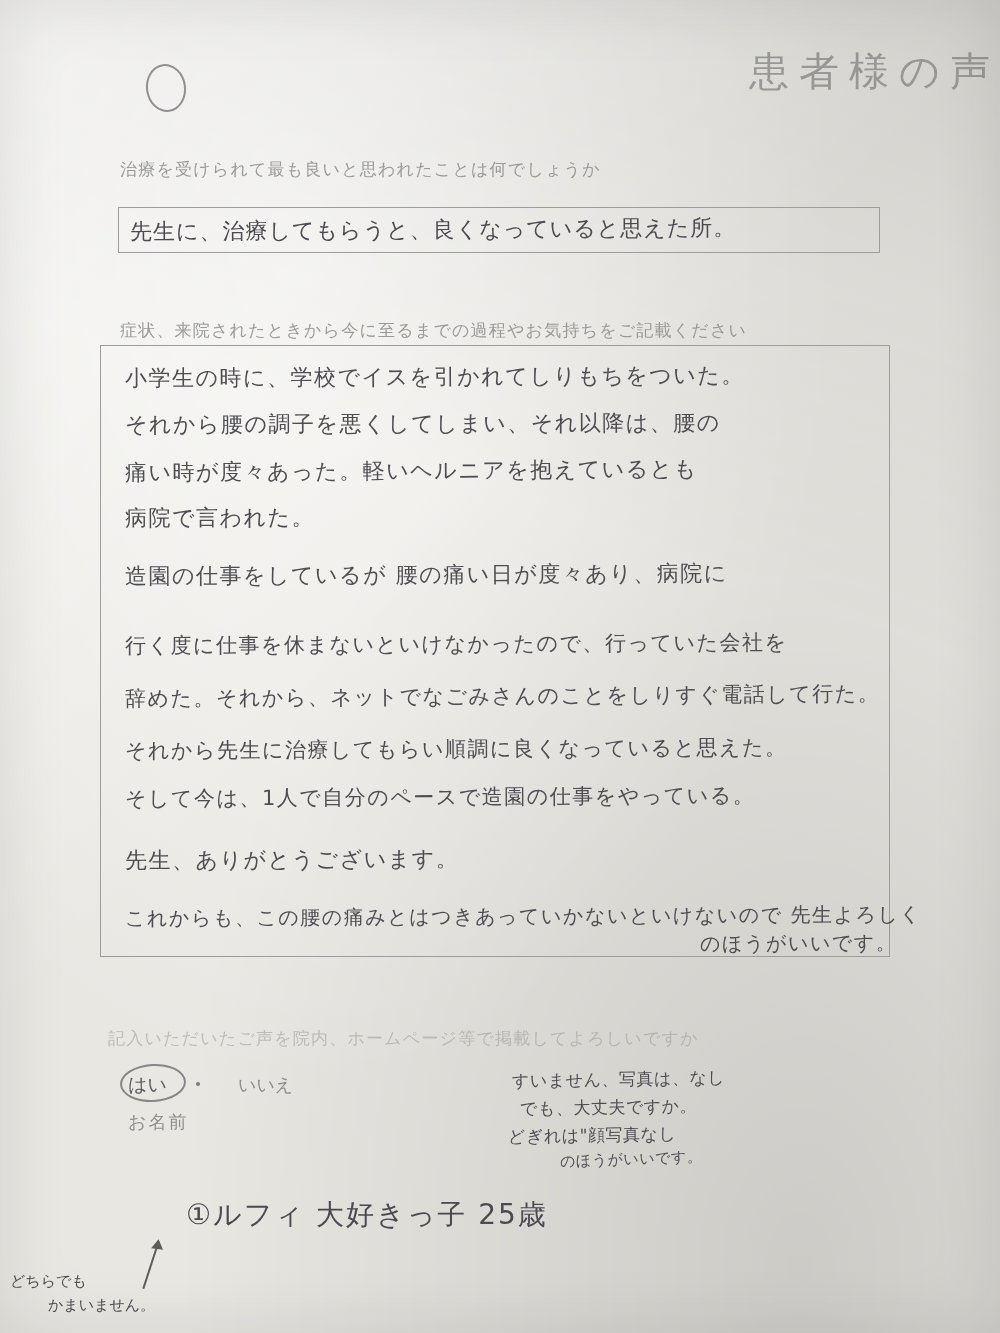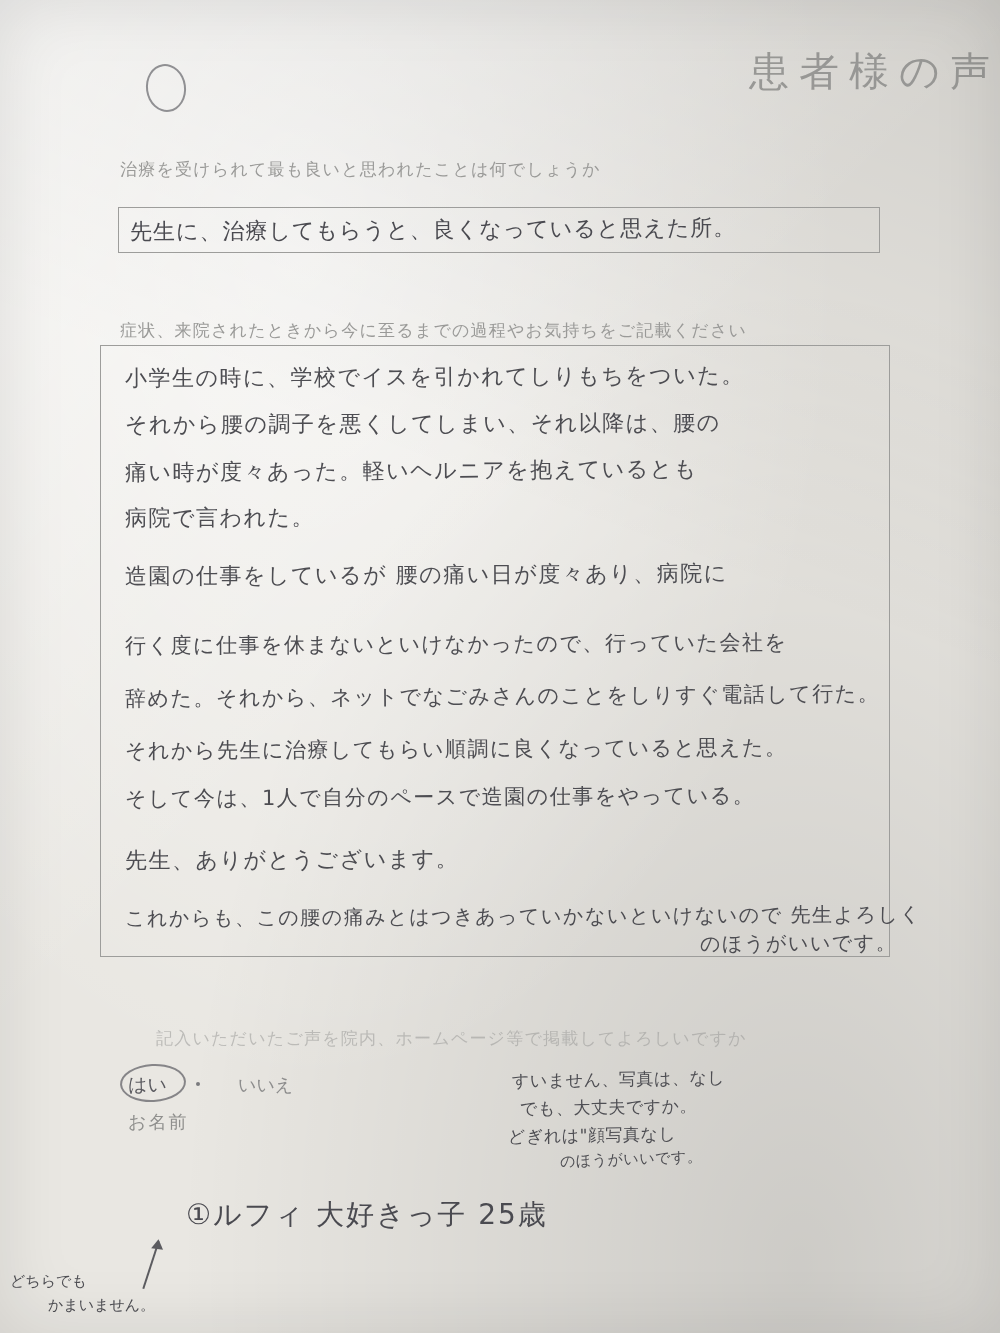--- a/index.html
+++ b/index.html
@@ -59,21 +59,21 @@
 
   .q-label {
     position: absolute;
     color: #9a9a98;
     font-size: 17px;
     letter-spacing: 1.2px;
     white-space: nowrap;
   }
   #q1-label { left: 120px; top: 158px; }
   #q2-label { left: 120px; top: 296px; margin-top: 23px; }
-  #q3-label { left: 108px; top: 1027px; opacity: 0.55; margin-left: 48px; }
+  #q3-label { left: 108px; top: 1027px; opacity: 0.55; }
 
   .answer-box {
     position: absolute;
     border: 1px solid #9d9d9b;
     box-sizing: border-box;
   }
   #box1 { left: 118px; top: 207px; width: 762px; height: 46px; }
   #box2 { left: 100px; top: 345px; width: 790px; height: 612px; }
 
   .hand {

